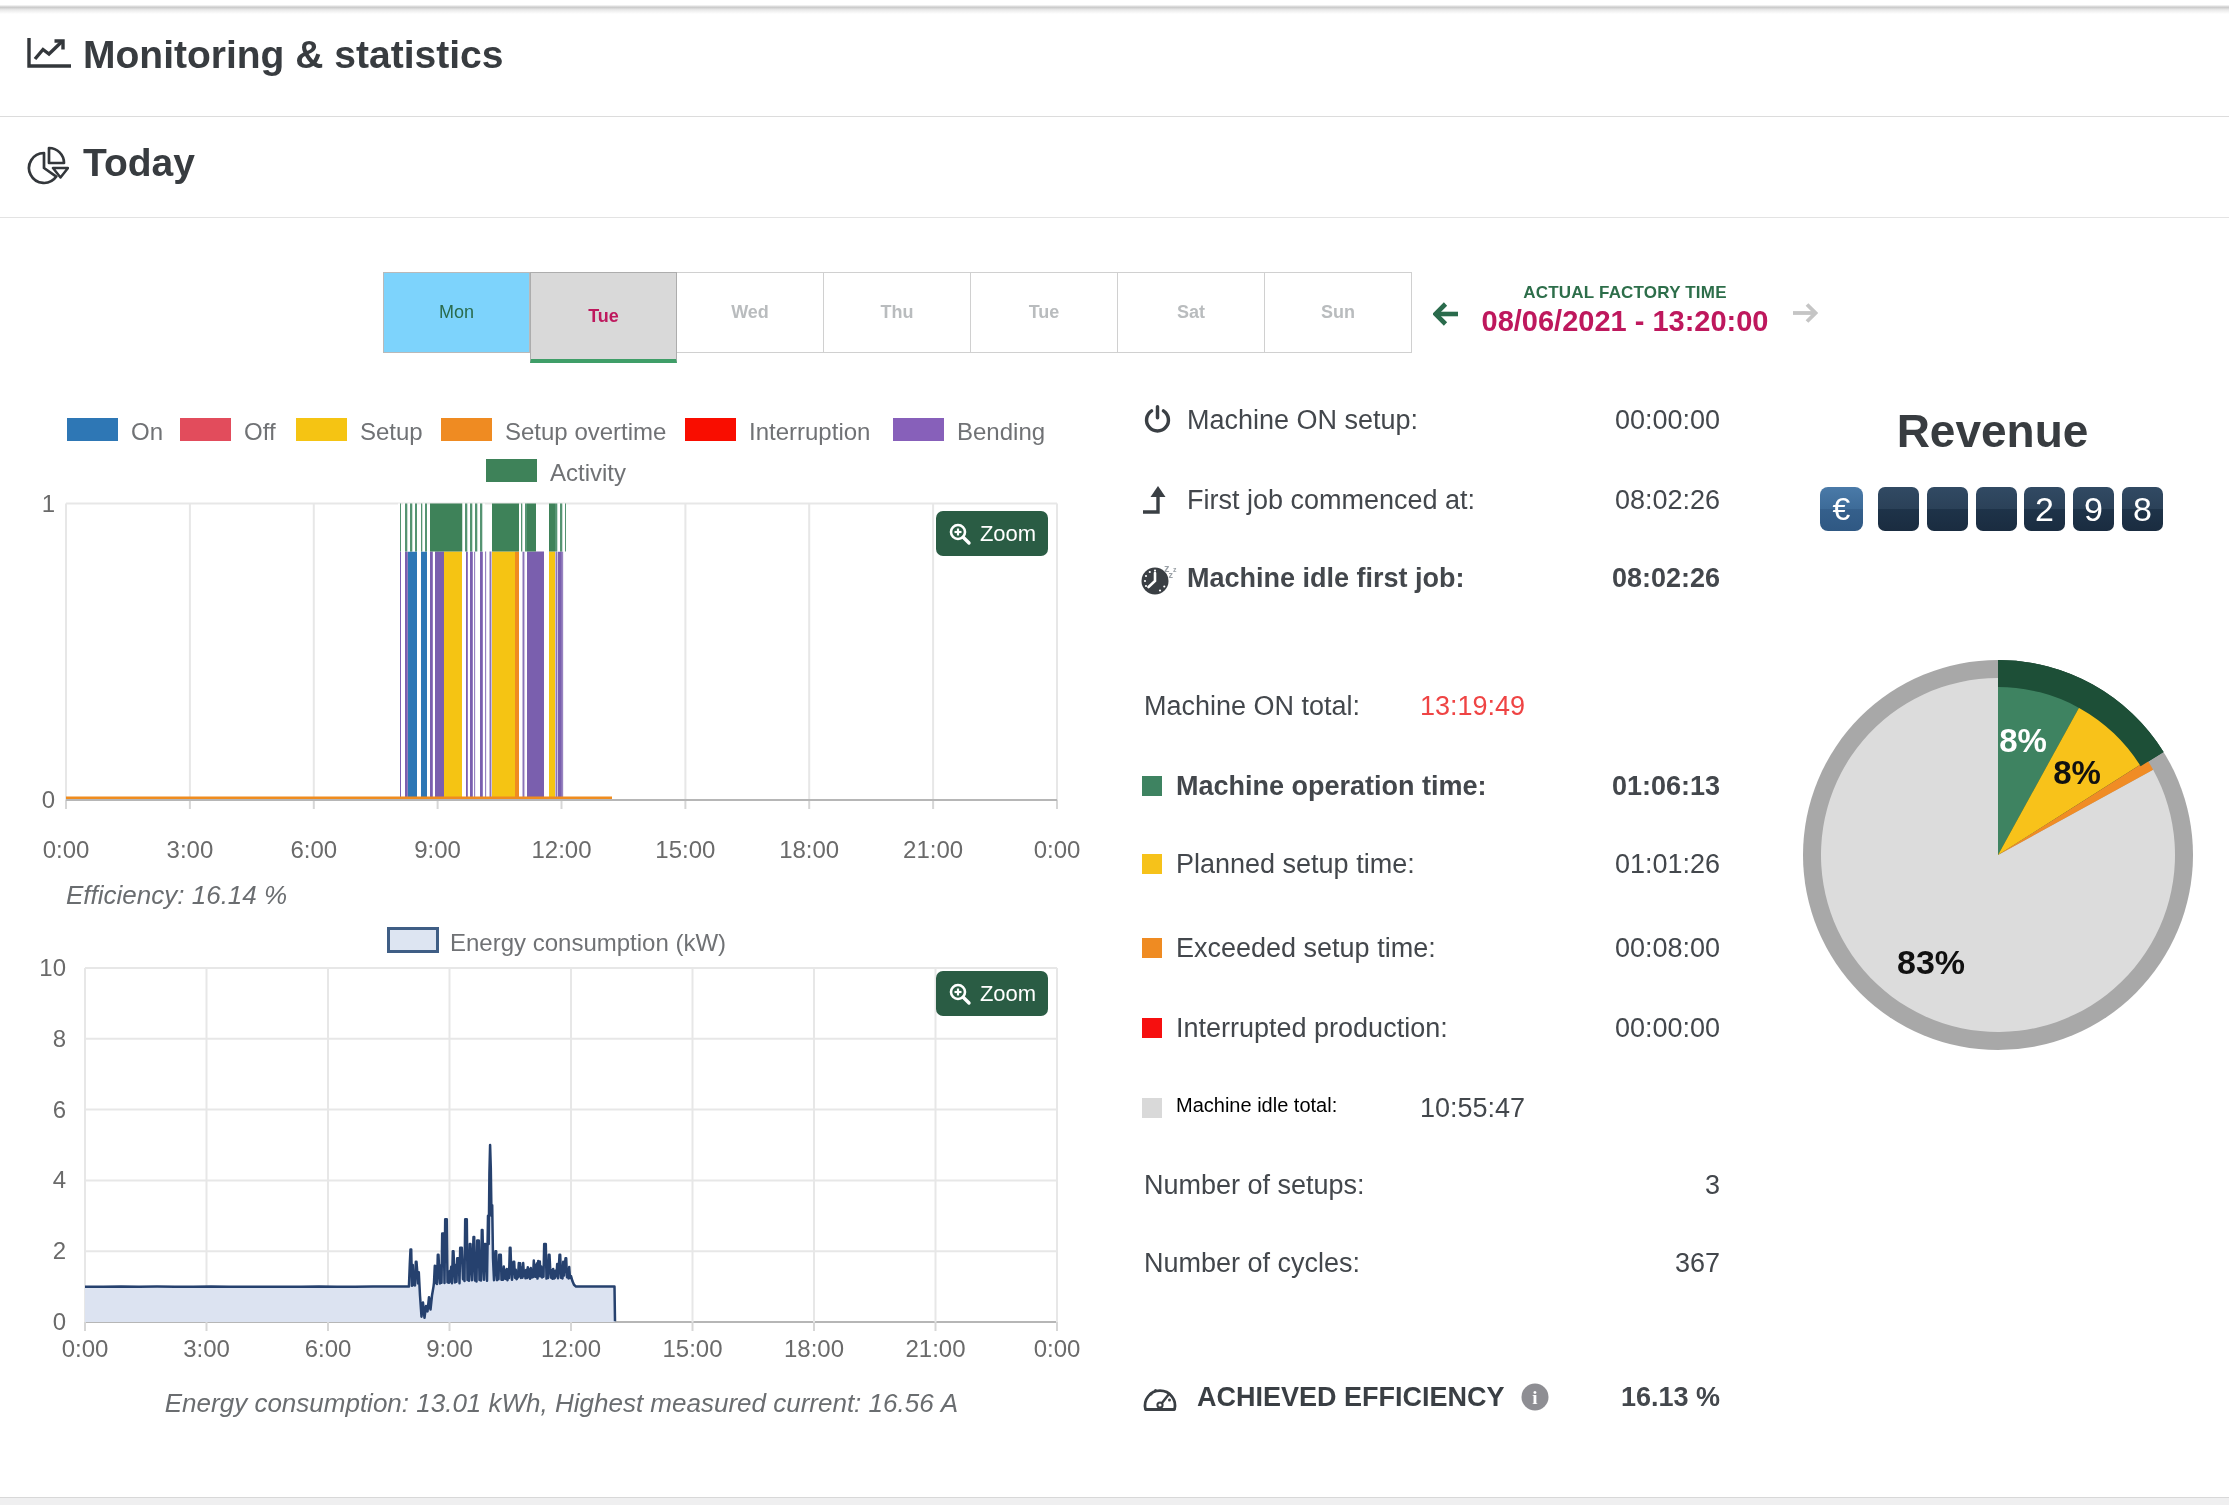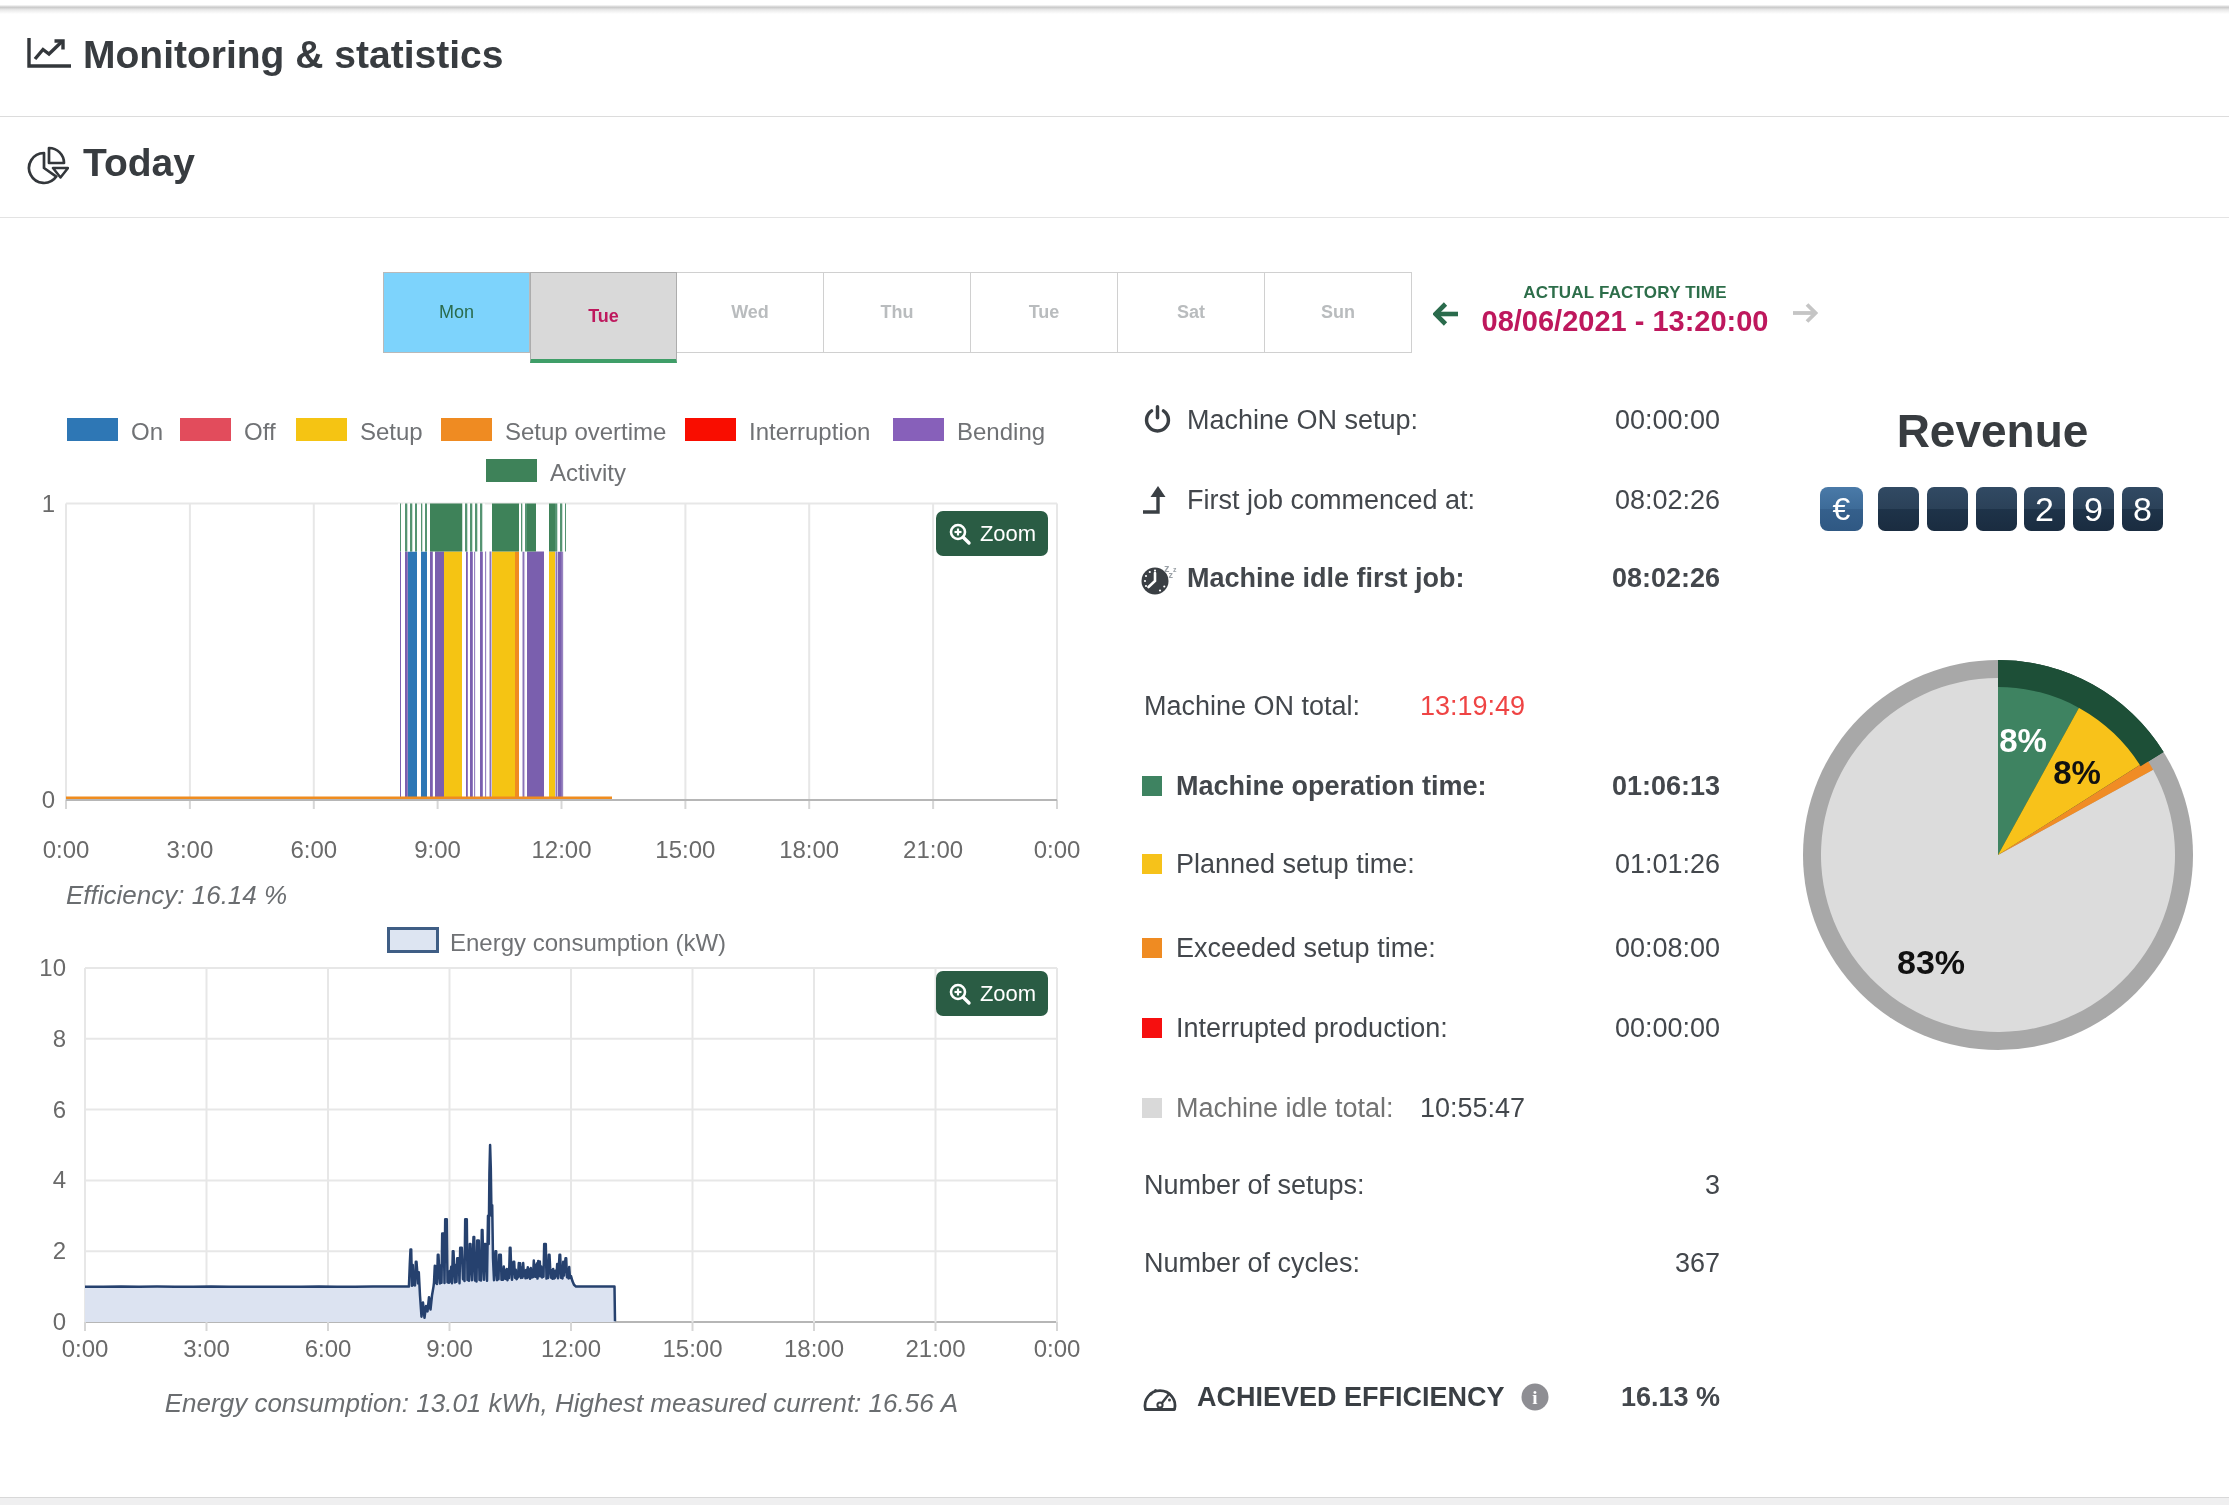--- a/index.html
+++ b/index.html
@@ -257,21 +257,21 @@
 <div class="abs" style="left:1142px;top:854px;width:20px;height:20px;background:#f6c21a"></div>
 <div class="abs" style="left:1176px;top:851px;line-height:1;font-size:27px;color:#43474c">Planned setup time:</div>
 <div class="abs" style="left:1420px;top:851px;line-height:1;width:300px;text-align:right;font-size:27px;color:#43474c">01:01:26</div>
 <div class="abs" style="left:1142px;top:938px;width:20px;height:20px;background:#ef8b22"></div>
 <div class="abs" style="left:1176px;top:935px;line-height:1;font-size:27px;color:#43474c">Exceeded setup time:</div>
 <div class="abs" style="left:1420px;top:935px;line-height:1;width:300px;text-align:right;font-size:27px;color:#43474c">00:08:00</div>
 <div class="abs" style="left:1142px;top:1018px;width:20px;height:20px;background:#f60f0f"></div>
 <div class="abs" style="left:1176px;top:1015px;line-height:1;font-size:27px;color:#43474c">Interrupted production:</div>
 <div class="abs" style="left:1420px;top:1015px;line-height:1;width:300px;text-align:right;font-size:27px;color:#43474c">00:00:00</div>
 <div class="abs" style="left:1142px;top:1098px;width:20px;height:20px;background:#d9d9d9"></div>
-<div class="abs" style="left:1176px;top:1095px;line-height:1;font-size:27px;color:#737373">Machine idle total:</div>
+<div class="abs" style="left:1176px;top:1095px;line-height:1;font-size:20px;color:#000000">Machine idle total:</div>
 <div class="abs" style="left:1420px;top:1095px;line-height:1;width:300px;font-size:27px;color:#43474c">10:55:47</div>
 <div class="abs" style="left:1144px;top:1172px;line-height:1;font-size:27px;color:#43474c">Number of setups:</div>
 <div class="abs" style="left:1420px;top:1172px;line-height:1;width:300px;text-align:right;font-size:27px;color:#43474c">3</div>
 <div class="abs" style="left:1144px;top:1250px;line-height:1;font-size:27px;color:#43474c">Number of cycles:</div>
 <div class="abs" style="left:1420px;top:1250px;line-height:1;width:300px;text-align:right;font-size:27px;color:#43474c">367</div>
 <svg class="abs" style="left:1142px;top:1381px" width="36" height="32" viewBox="0 0 36 32">
 <path d="M3.5 28.5 A15 15 0 1 1 32.5 28.5 Z" fill="none" stroke="#3a3f44" stroke-width="2.8" stroke-linejoin="round"></path>
 <circle cx="18" cy="24" r="2.6" fill="none" stroke="#3a3f44" stroke-width="2"></circle>
 <line x1="20" y1="22" x2="27" y2="13" stroke="#3a3f44" stroke-width="2.4" stroke-linecap="round"></line>
 <g fill="#3a3f44">

